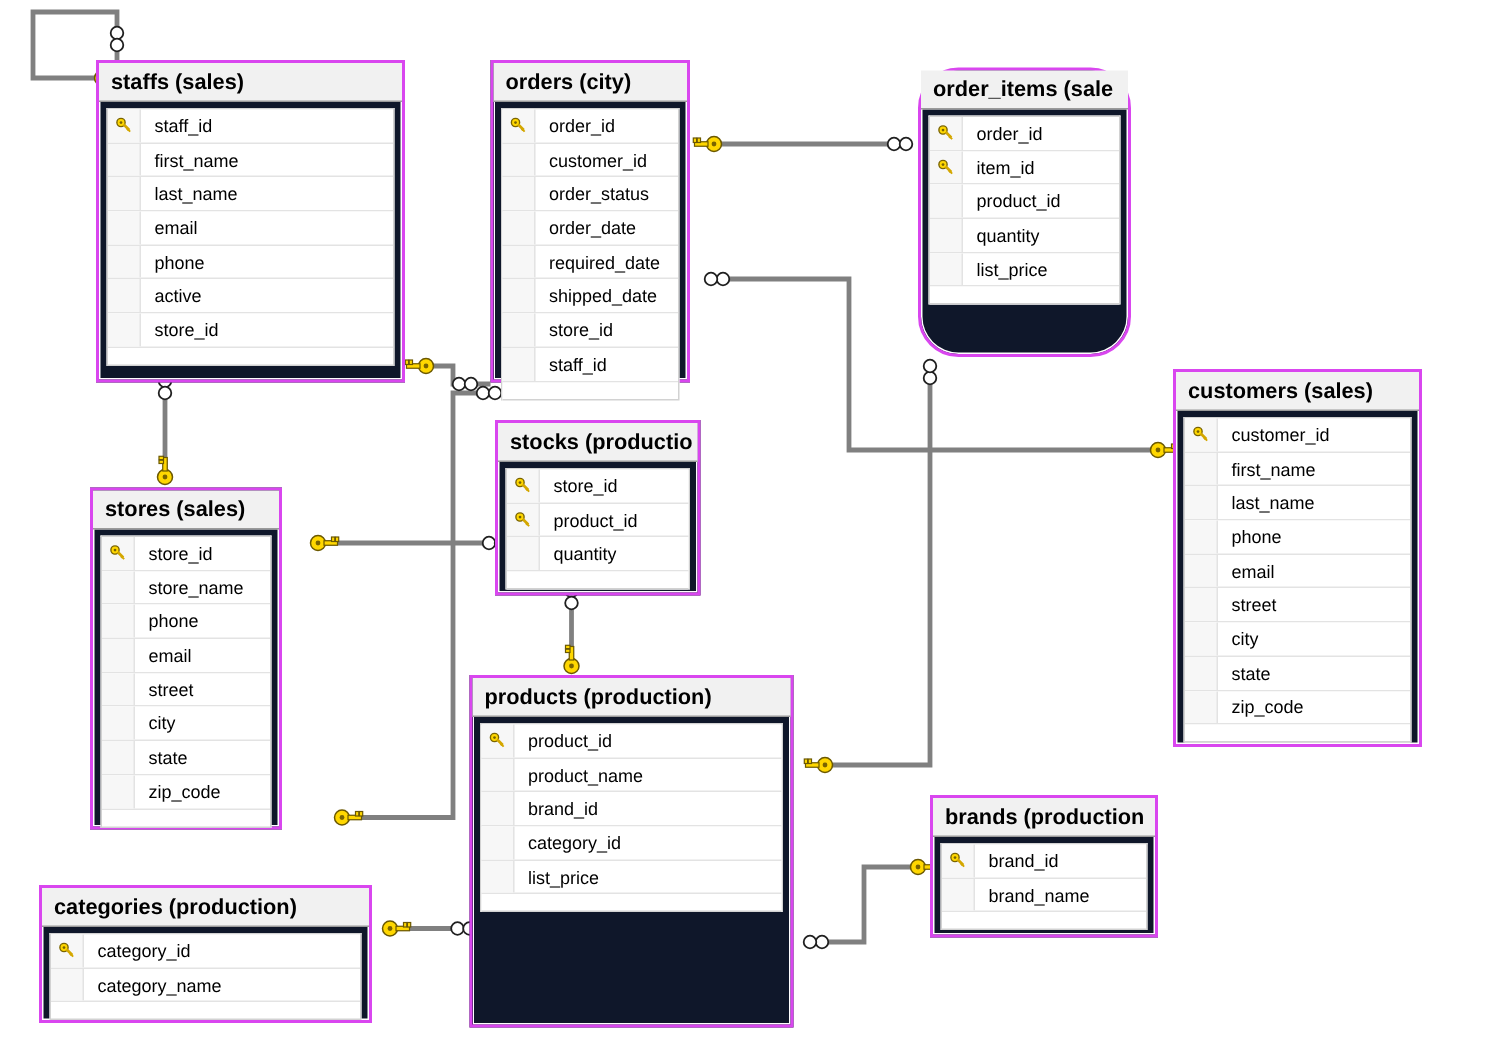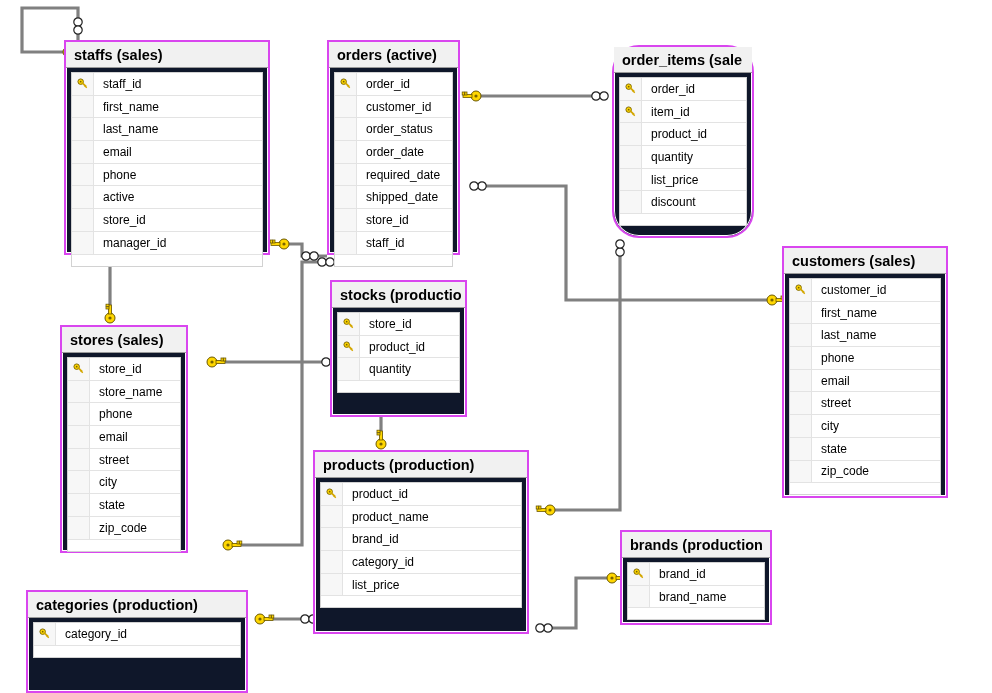--- a/index.html
+++ b/index.html
@@ -215,29 +215,25 @@
             <div class="name">phone</div>
           </div>
           <div class="row">
             <div class="keycell"></div>
             <div class="name">active</div>
           </div>
           <div class="row">
             <div class="keycell"></div>
             <div class="name">store_id</div>
           </div>
-          <div class="row">
-            <div class="keycell"></div>
-            <div class="name">manager_id</div>
-          </div>
           <div class="filler"></div>
         </div>
       </div>
       <div class="table" style="left: 327px; top: 40px; width: 133px; height: 215px;">
-        <div class="hdr">orders (active)</div>
+        <div class="hdr">orders (city)</div>
         <div class="grid">
           <div class="row">
             <div class="keycell">
               <svg class="keyicon" viewBox="0 0 12 12" aria-hidden="true">
                 <circle cx="4" cy="4" r="3" fill="#ffd700" stroke="#7a6400" stroke-width="1"></circle>
                 <circle cx="4" cy="4" r="1" fill="#7a6400"></circle>
                 <path d="M6 5.5 L10 9.5" stroke="#d4a700" stroke-width="2" fill="none"></path>
                 <path d="M8.4 9.6 L9.6 8.4 M9.6 10.6 L10.6 9.6" stroke="#d4a700" stroke-width="1.6" fill="none"></path>
               </svg>
             </div>
@@ -304,24 +300,20 @@
             <div class="name">product_id</div>
           </div>
           <div class="row">
             <div class="keycell"></div>
             <div class="name">quantity</div>
           </div>
           <div class="row">
             <div class="keycell"></div>
             <div class="name">list_price</div>
           </div>
-          <div class="row">
-            <div class="keycell"></div>
-            <div class="name">discount</div>
-          </div>
           <div class="filler"></div>
         </div>
       </div>
       <div class="table" style="left: 782px; top: 246px; width: 166px; height: 252px;">
         <div class="hdr">customers (sales)</div>
         <div class="grid">
           <div class="row">
             <div class="keycell">
               <svg class="keyicon" viewBox="0 0 12 12" aria-hidden="true">
                 <circle cx="4" cy="4" r="3" fill="#ffd700" stroke="#7a6400" stroke-width="1"></circle>
@@ -360,21 +352,21 @@
             <div class="keycell"></div>
             <div class="name">state</div>
           </div>
           <div class="row">
             <div class="keycell"></div>
             <div class="name">zip_code</div>
           </div>
           <div class="filler"></div>
         </div>
       </div>
-      <div class="table" style="left: 330px; top: 280px; width: 137px; height: 137px;">
+      <div class="table" style="left: 330px; top: 280px; width: 137px; height: 117px;">
         <div class="hdr">stocks (productio</div>
         <div class="grid">
           <div class="row">
             <div class="keycell">
               <svg class="keyicon" viewBox="0 0 12 12" aria-hidden="true">
                 <circle cx="4" cy="4" r="3" fill="#ffd700" stroke="#7a6400" stroke-width="1"></circle>
                 <circle cx="4" cy="4" r="1" fill="#7a6400"></circle>
                 <path d="M6 5.5 L10 9.5" stroke="#d4a700" stroke-width="2" fill="none"></path>
                 <path d="M8.4 9.6 L9.6 8.4 M9.6 10.6 L10.6 9.6" stroke="#d4a700" stroke-width="1.6" fill="none"></path>
               </svg>
@@ -437,21 +429,21 @@
             <div class="keycell"></div>
             <div class="name">state</div>
           </div>
           <div class="row">
             <div class="keycell"></div>
             <div class="name">zip_code</div>
           </div>
           <div class="filler"></div>
         </div>
       </div>
-      <div class="table" style="left: 313px; top: 450px; width: 216px; height: 184px;">
+      <div class="table" style="left: 313px; top: 450px; width: 216px; height: 235px;">
         <div class="hdr">products (production)</div>
         <div class="grid">
           <div class="row">
             <div class="keycell">
               <svg class="keyicon" viewBox="0 0 12 12" aria-hidden="true">
                 <circle cx="4" cy="4" r="3" fill="#ffd700" stroke="#7a6400" stroke-width="1"></circle>
                 <circle cx="4" cy="4" r="1" fill="#7a6400"></circle>
                 <path d="M6 5.5 L10 9.5" stroke="#d4a700" stroke-width="2" fill="none"></path>
                 <path d="M8.4 9.6 L9.6 8.4 M9.6 10.6 L10.6 9.6" stroke="#d4a700" stroke-width="1.6" fill="none"></path>
               </svg>
@@ -491,32 +483,36 @@
             </div>
             <div class="name">brand_id</div>
           </div>
           <div class="row">
             <div class="keycell"></div>
             <div class="name">brand_name</div>
           </div>
           <div class="filler"></div>
         </div>
       </div>
-      <div class="table" style="left: 26px; top: 590px; width: 222px; height: 103px;">
+      <div class="table" style="left: 26px; top: 590px; width: 222px; height: 92px;">
         <div class="hdr">categories (production)</div>
         <div class="grid">
           <div class="row">
             <div class="keycell">
               <svg class="keyicon" viewBox="0 0 12 12" aria-hidden="true">
                 <circle cx="4" cy="4" r="3" fill="#ffd700" stroke="#7a6400" stroke-width="1"></circle>
                 <circle cx="4" cy="4" r="1" fill="#7a6400"></circle>
                 <path d="M6 5.5 L10 9.5" stroke="#d4a700" stroke-width="2" fill="none"></path>
                 <path d="M8.4 9.6 L9.6 8.4 M9.6 10.6 L10.6 9.6" stroke="#d4a700" stroke-width="1.6" fill="none"></path>
               </svg>
             </div>
             <div class="name">category_id</div>
           </div>
+          <div class="row">
+            <div class="keycell"></div>
+            <div class="name">category_name</div>
+          </div>
           <div class="filler"></div>
         </div>
       </div>
     </div>
 
 </div>
 
 </body></html>

